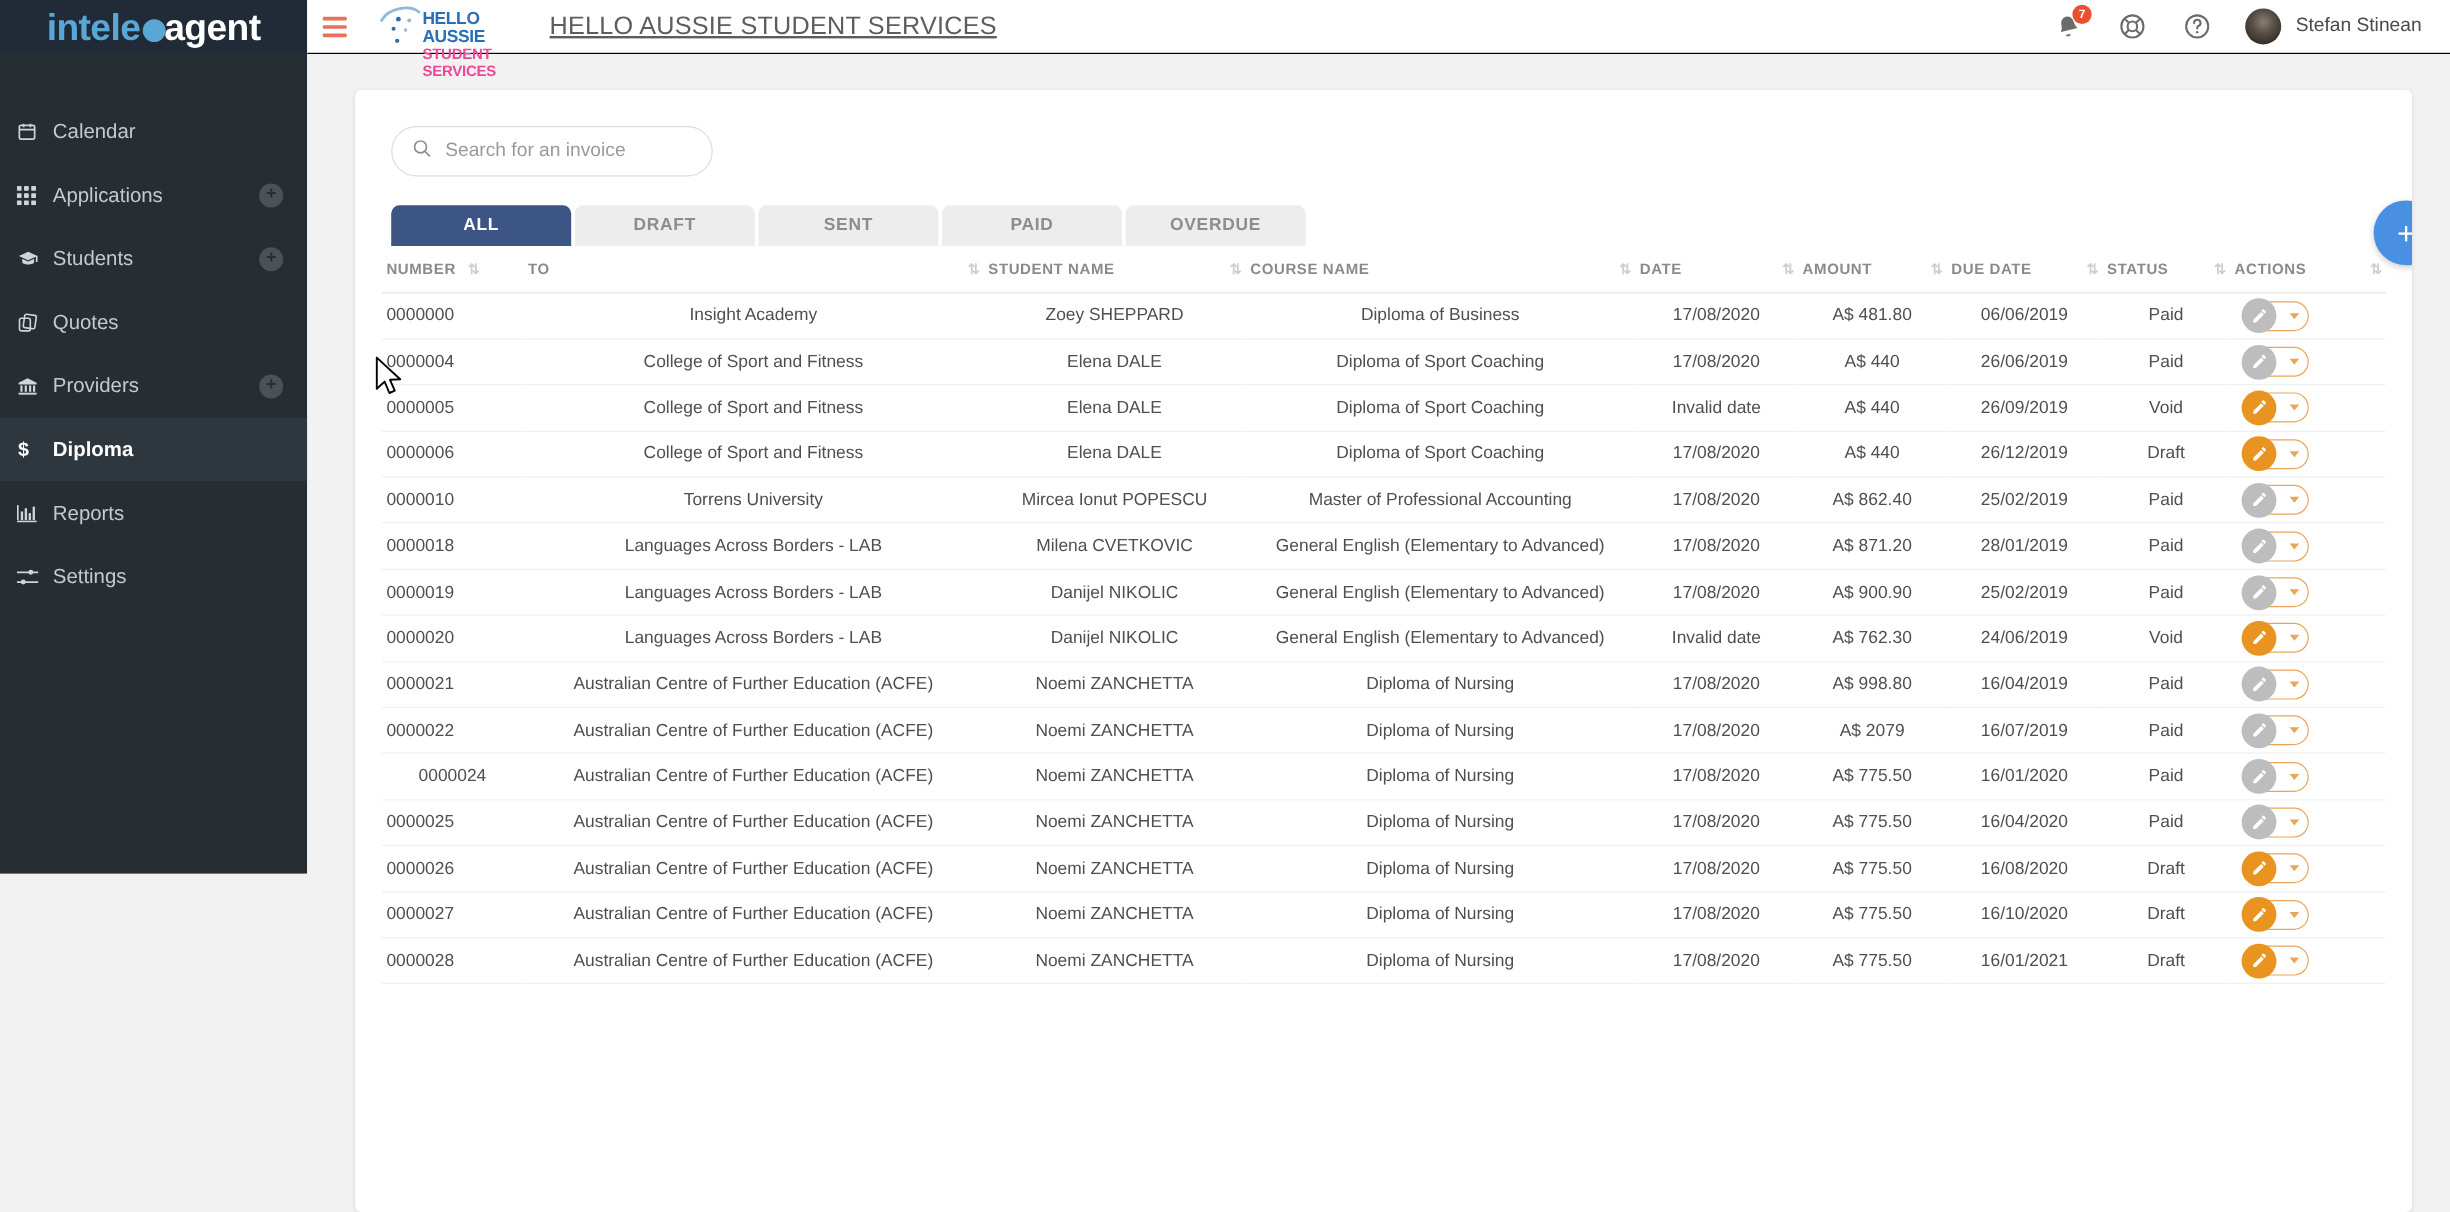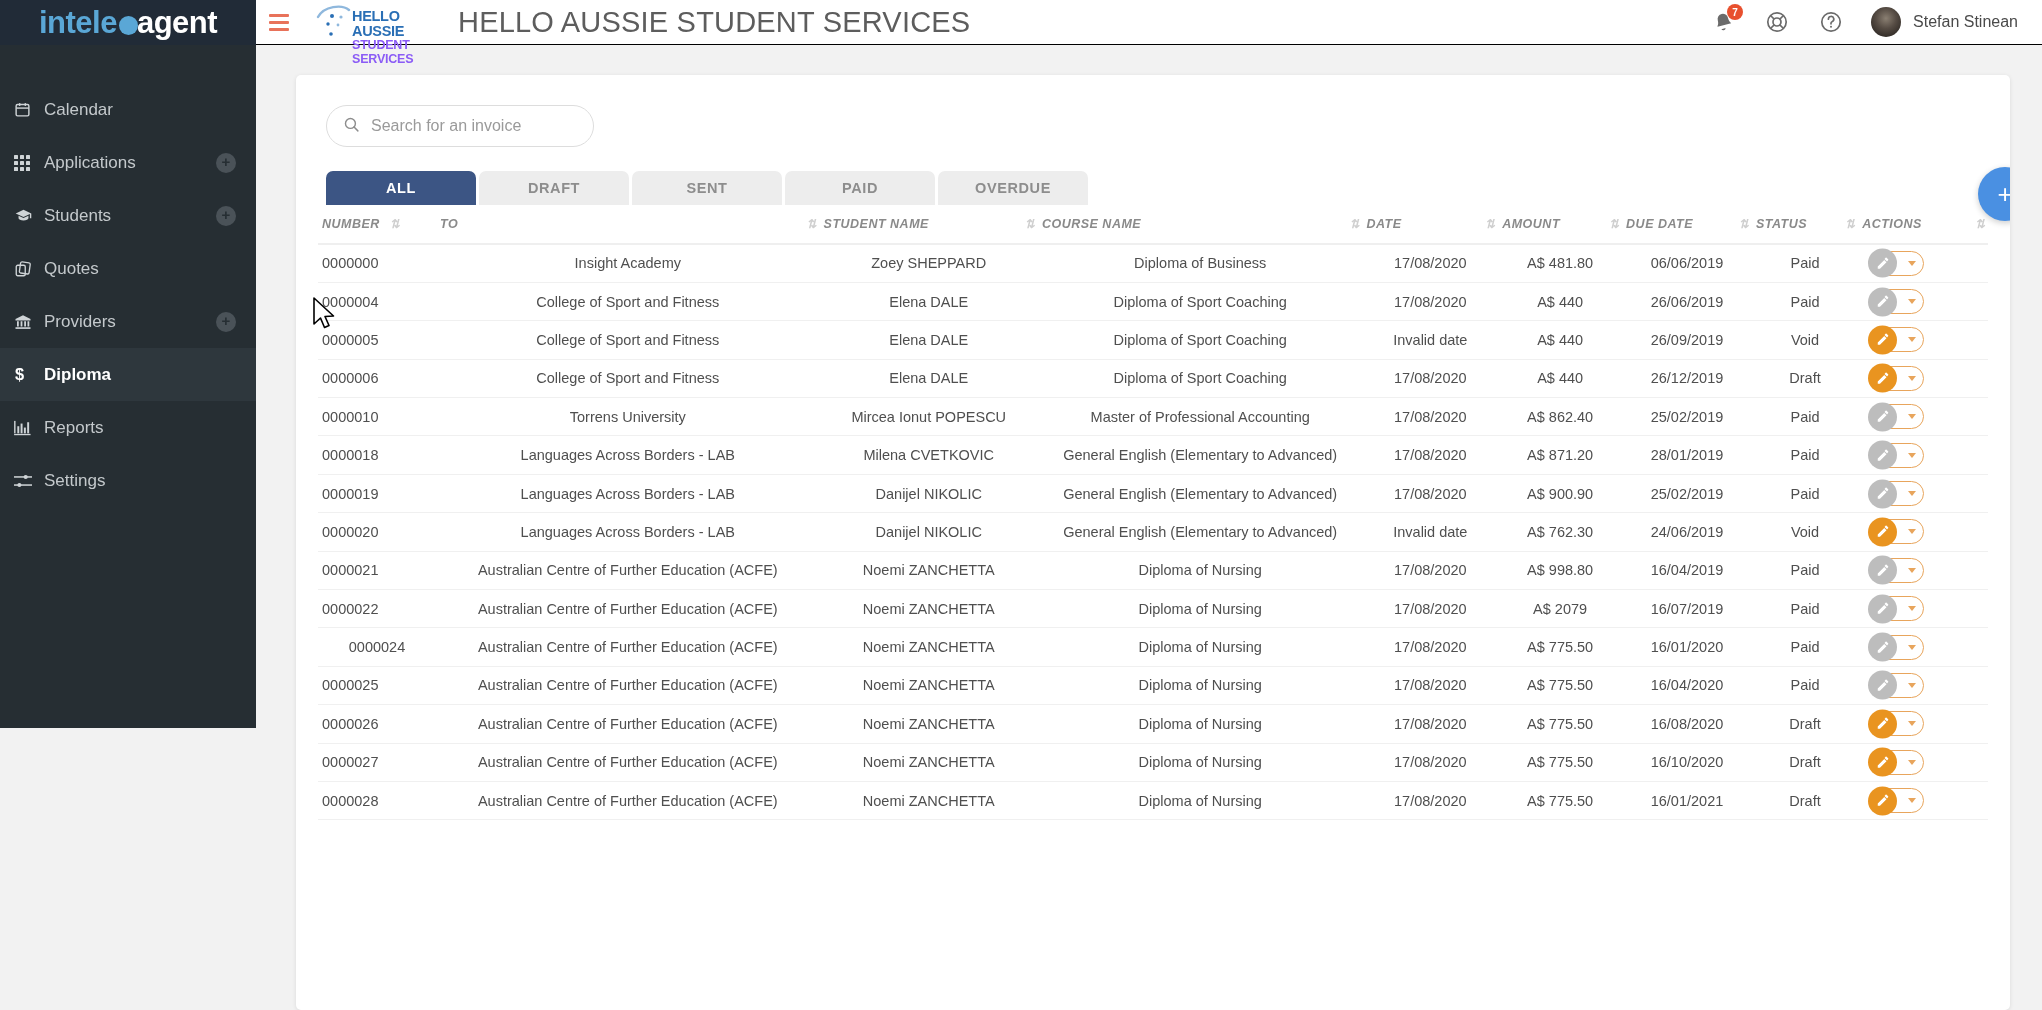--- a/index.html
+++ b/index.html
@@ -141,28 +141,29 @@
   .co-logo .co-text {
     position: absolute;
     left: 36px;
     top: 7px;
     line-height: 1.05;
   }
   .co-logo .co-l1 {
     font-size: 14.5px; font-weight: bold; color: #2a6fb5; letter-spacing: -0.3px;
   }
   .co-logo .co-l2 {
-    font-size: 12.5px; font-weight: bold; color: #8b5cf6; letter-spacing: -0.2px;
+    font-size: 12.5px; font-weight: bold; color: #ec4899; letter-spacing: -0.2px;
   }
   .topbar-title {
     margin-left: 14px;
-    font-size: 29px;
+    font-size: 21px;
     color: #5d5d5d;
     letter-spacing: 0.2px;
     white-space: nowrap;
+    text-decoration: underline;
   }
   .topbar-spacer { flex: 1; }
   .topbar-right { display: flex; align-items: center; gap: 26px; }
   .ic-btn {
     position: relative;
     width: 28px; height: 28px;
     display: flex; align-items: center; justify-content: center;
     color: #6b6b6b;
     cursor: pointer;
   }
@@ -258,21 +259,21 @@
     font-size: 12.5px;
     font-weight: bold;
     color: #8a8a8a;
     letter-spacing: 0.5px;
     padding: 12px 4px 12px 4px;
     text-align: center;
     white-space: nowrap;
     vertical-align: middle;
     border-bottom: 2px solid #efefef;
   }
-  .th-inner { display: flex; align-items: center; gap: 10px; font-style: italic; }
+  .th-inner { display: flex; align-items: center; gap: 10px; }
   .th-inner.left { justify-content: flex-start; }
   .th-sort { color: #cfcfcf; font-size: 12px; line-height: 1; letter-spacing: -1px; }
 
   table.invoices tbody td {
     font-size: 14.5px;
     color: #4f4f4f;
     padding: 0 4px;
     height: 38.4px;
     text-align: center;
     border-bottom: 1px solid #f0f0f0;

